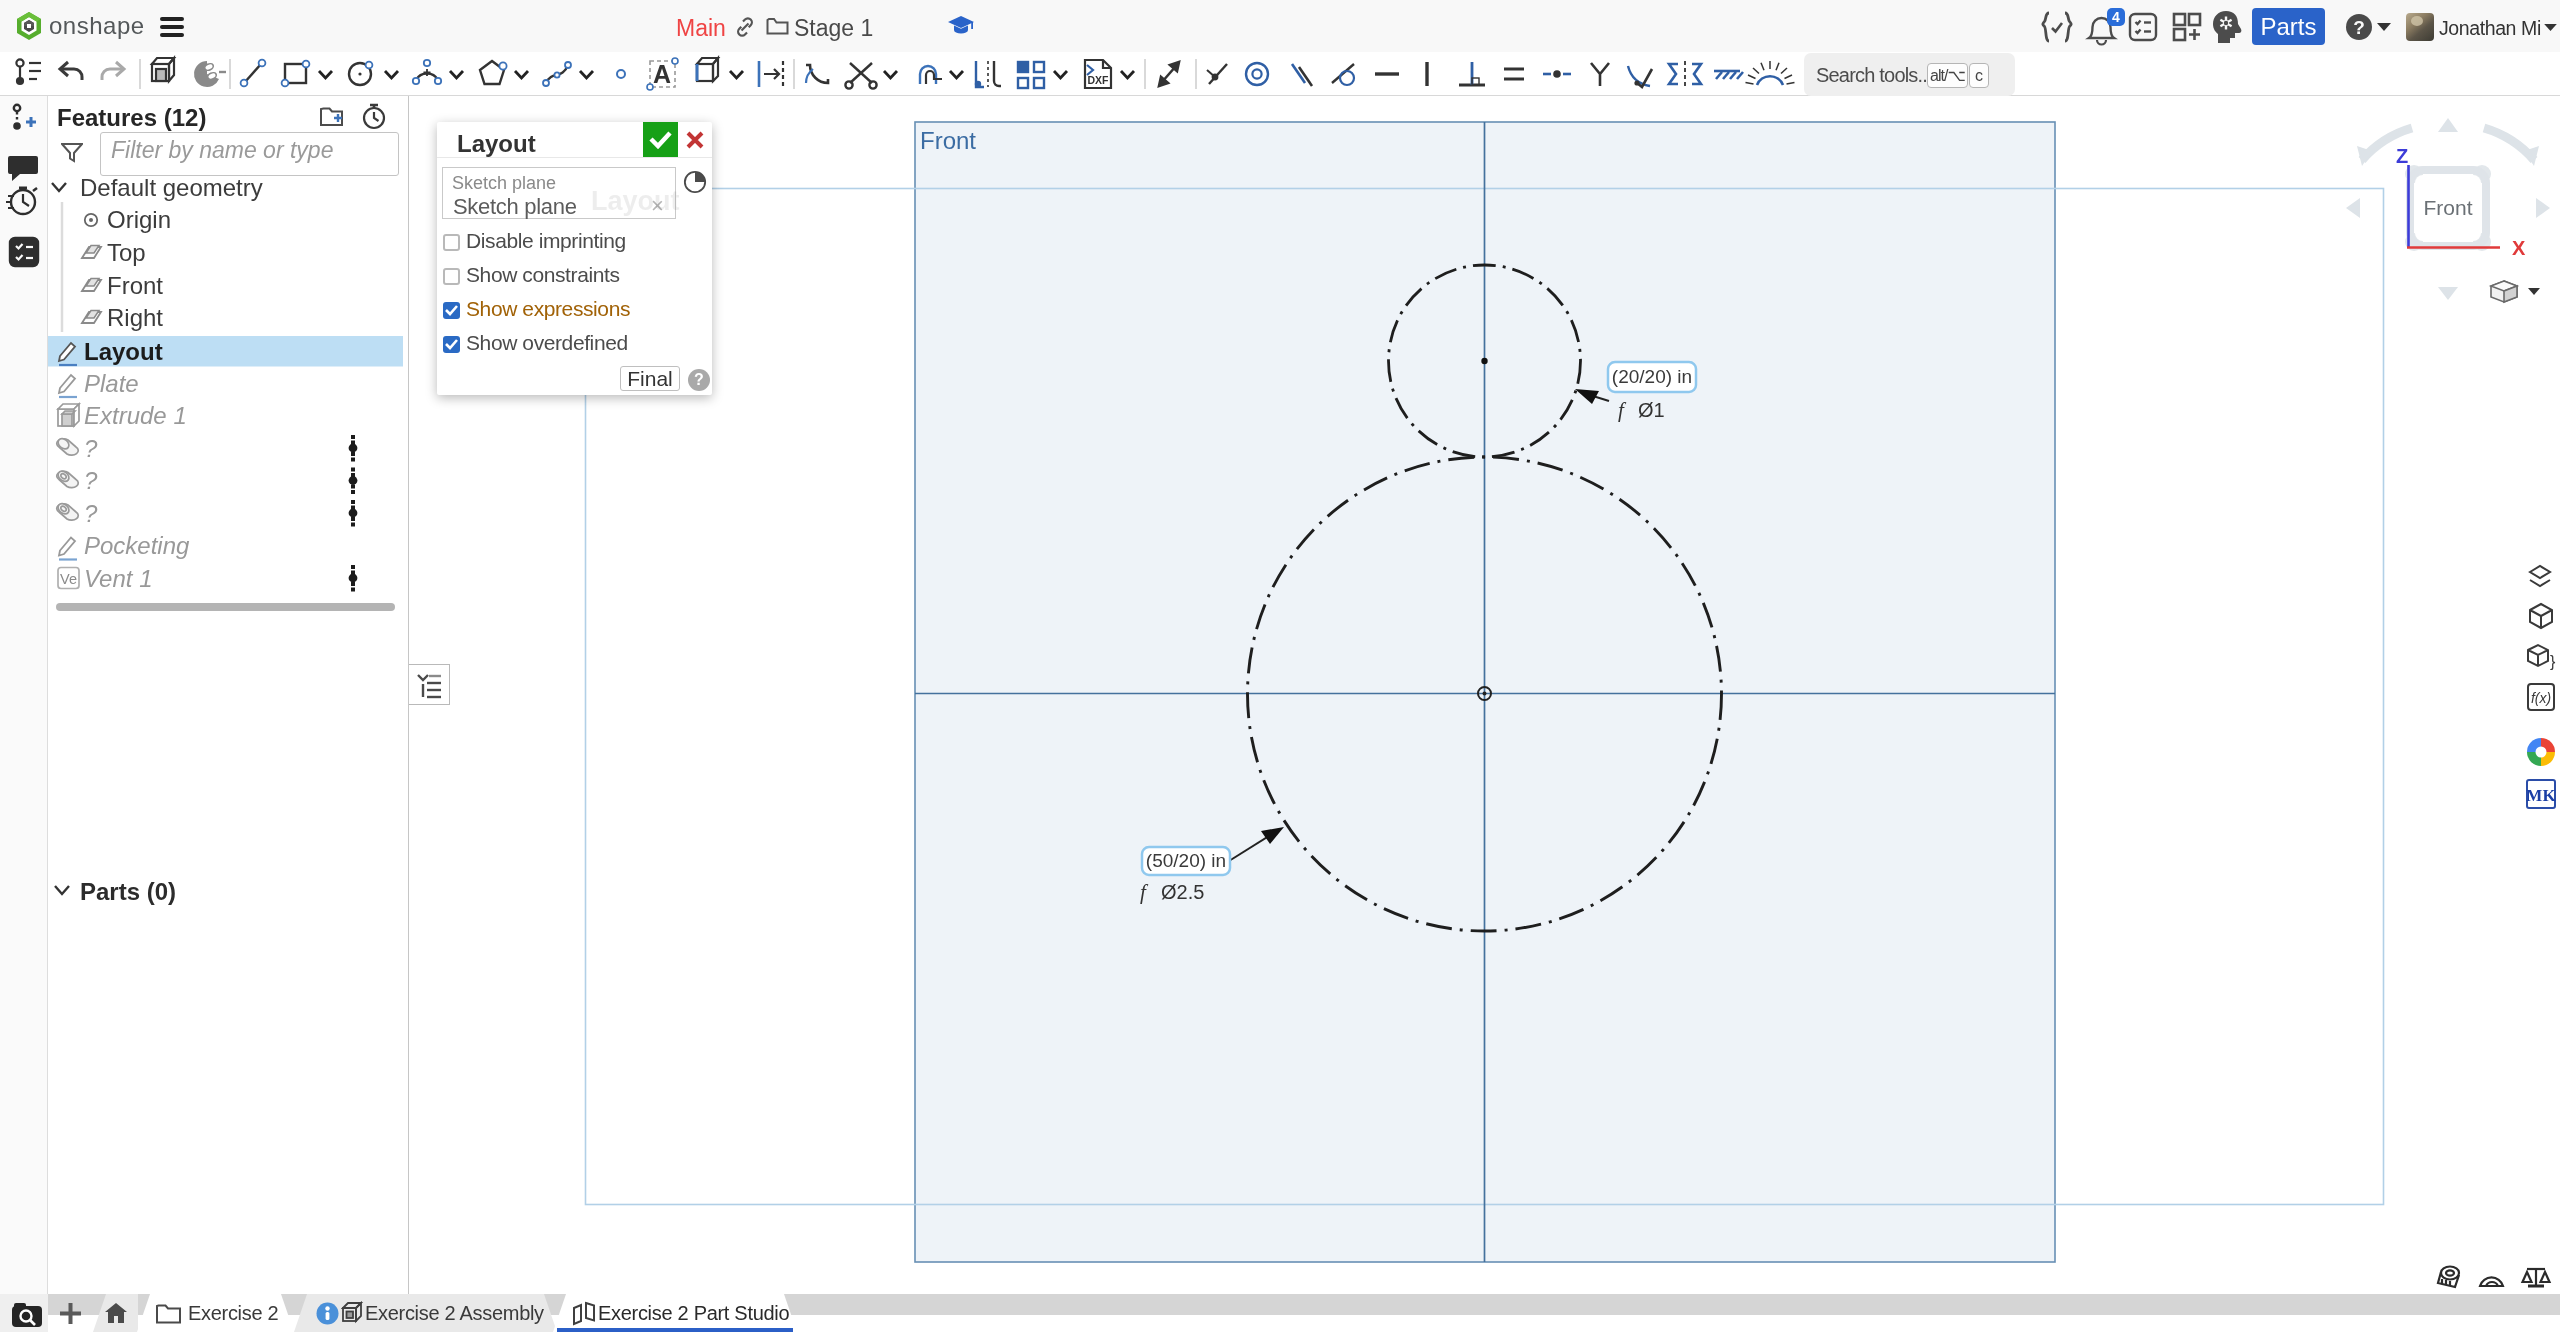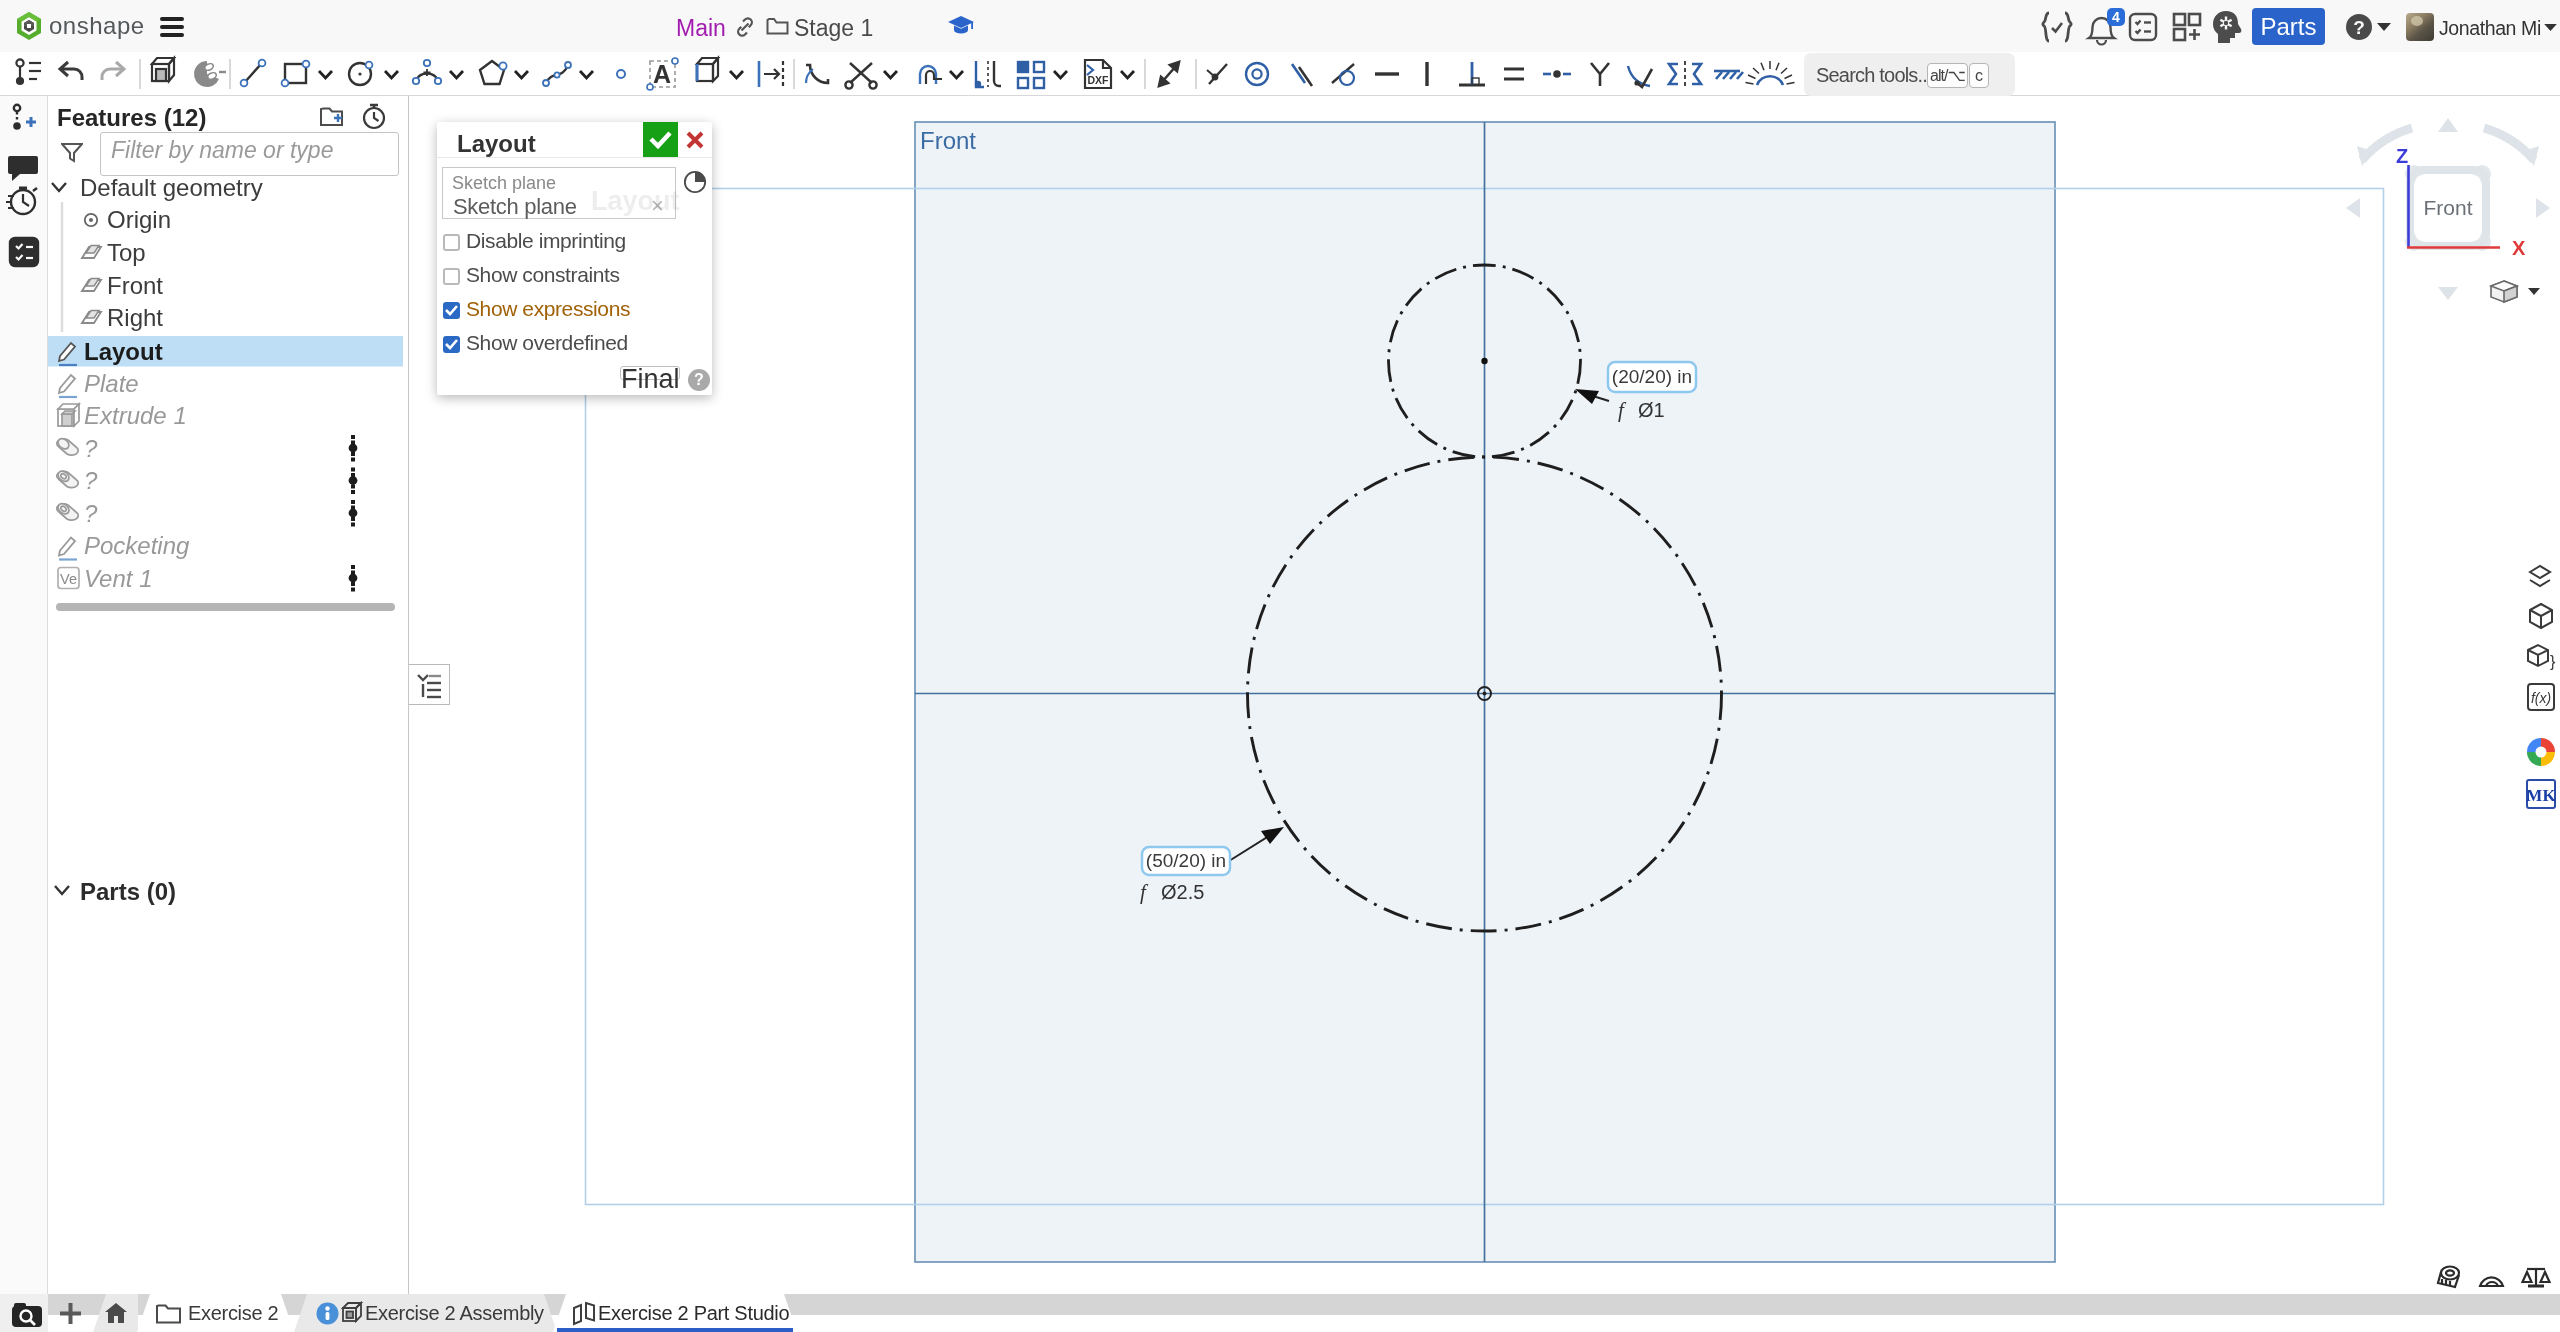--- a/index.html
+++ b/index.html
@@ -104,21 +104,21 @@
     <polygon points="15,6 22.5,10.5 22.5,19.5 15,24 7.5,19.5 7.5,10.5" fill="#fff"></polygon>
     <polygon points="15,9 20,12 20,18 15,21 10,18 10,12" fill="#4a4a4a"></polygon>
     <polygon points="15,1 27,8 22.5,10.5 15,6 7.5,10.5 3,8" fill="#6abf3a"></polygon>
     <path d="M10 12 L15 9 L20 12 L20 15 L10 15 Z" fill="#585858"></path>
     <polygon points="13,13 17,13 17,17 13,17" fill="#fff"></polygon>
   </svg>
   <div class="a" style="left:49px;top:12px;font-size:24px;color:#54585a;letter-spacing:.5px">onshape</div>
   <div class="a" style="left:160px;top:17px;width:24px;height:4px;background:#222;border-radius:2px"></div>
   <div class="a" style="left:160px;top:25px;width:24px;height:4px;background:#222;border-radius:2px"></div>
   <div class="a" style="left:160px;top:33px;width:24px;height:4px;background:#222;border-radius:2px"></div>
-  <div class="a" style="left:676px;top:15px;font-size:23px;color:#a21caf">Main</div>
+  <div class="a" style="left:676px;top:15px;font-size:23px;color:#ef4444">Main</div>
   <svg class="a" style="left:733px;top:15px" width="24" height="24" viewBox="0 0 24 24" fill="none" stroke="#555" stroke-width="2.2">
     <path d="M8.5 15.5 L15.5 8.5"></path>
     <path d="M10 6.5 l2 -2 a4 4 0 0 1 5.7 5.7 l-2 2"></path>
     <path d="M14 17.5 l-2 2 a4 4 0 0 1 -5.7 -5.7 l2 -2"></path>
   </svg>
   <svg class="a" style="left:766px;top:16px" width="23" height="20" viewBox="0 0 23 20" fill="none" stroke="#555" stroke-width="2">
     <path d="M1.5 4 v13.5 h20 V6.5 h-11 l-2.5 -3.5 h-5 z"></path>
   </svg>
   <div class="a" style="left:794px;top:15px;font-size:23px;color:#4a4a4a">Stage 1</div>
   <svg class="a" style="left:948px;top:15px" width="26" height="22" viewBox="0 0 26 22">
@@ -663,17 +663,17 @@
         <path d="M1 5 l4 4 L12 1" fill="none" stroke="#fff" stroke-width="2.6"></path>
       </svg>
   </div>
   <div class="a" style="left:29px;top:175px;font-size:21px;color:#a16207;letter-spacing:-.4px">Show expressions</div>
   <div class="a" style="left:6px;top:214px;width:17px;height:17px;border-radius:3px;background:#2a6ac4">
     <svg class="a" style="left:2px;top:3px" width="13" height="11" viewBox="0 0 13 11">
         <path d="M1 5 l4 4 L12 1" fill="none" stroke="#fff" stroke-width="2.6"></path>
       </svg>
   </div>
   <div class="a" style="left:29px;top:209px;font-size:21px;color:#4c4c4c;letter-spacing:-.4px">Show overdefined</div>
-  <div class="a" style="left:183px;top:244px;width:60px;height:14px;border:1px solid #bfbfbf;border-radius:3px;background:#fff;font-size:27px;color:#333;text-align:center;line-height:24px">Final</div>
+  <div class="a" style="left:183px;top:244px;width:60px;height:25px;border:1px solid #bfbfbf;border-radius:3px;background:#fff;font-size:21px;color:#333;text-align:center;line-height:24px">Final</div>
   <div class="a" style="left:251px;top:247px;width:22px;height:22px;border-radius:50%;background:#a9a9a9;color:#fff;font-size:16px;font-weight:bold;text-align:center;line-height:22px">?</div>
 </div>
 
 <div class="a" style="left:591px;top:186px;font-size:27px;font-weight:bold;color:rgba(80,80,80,.10);z-index:11">Layout</div>
 
 </body></html>

